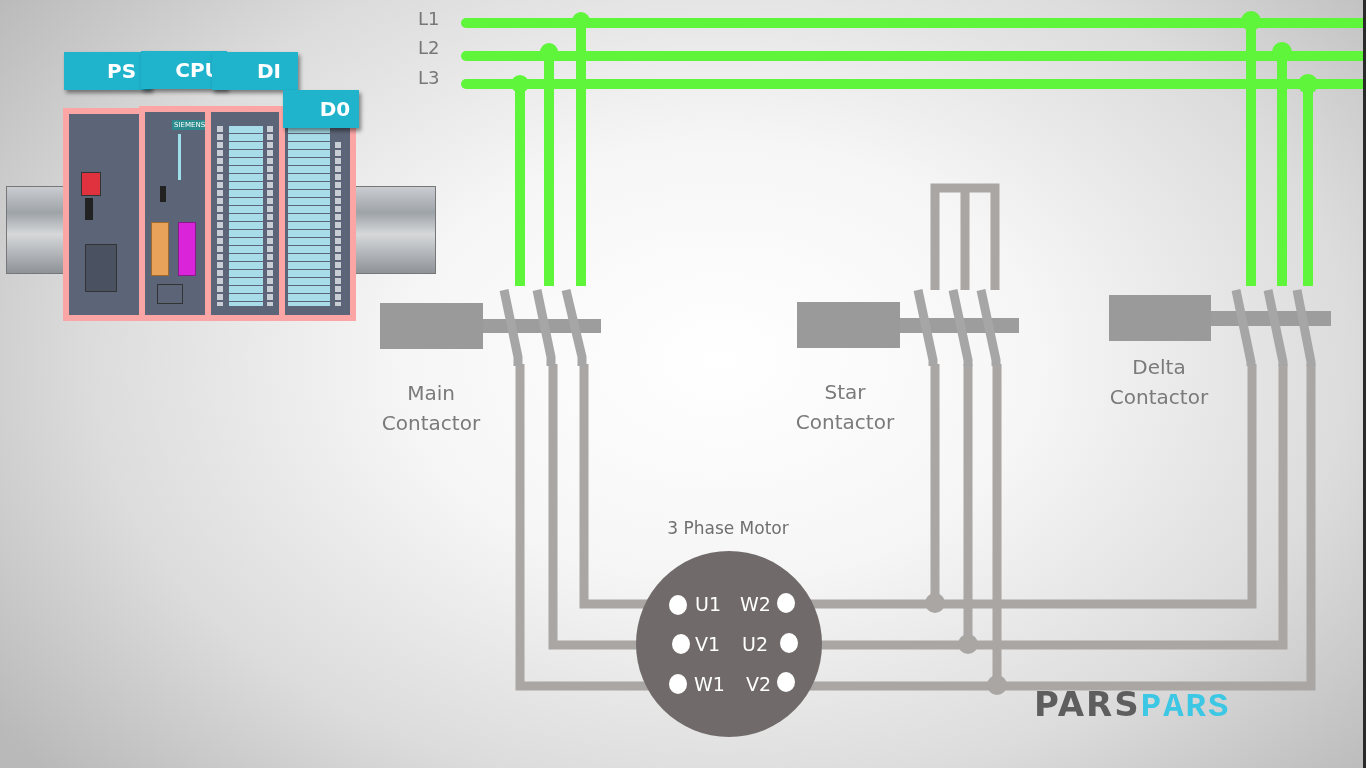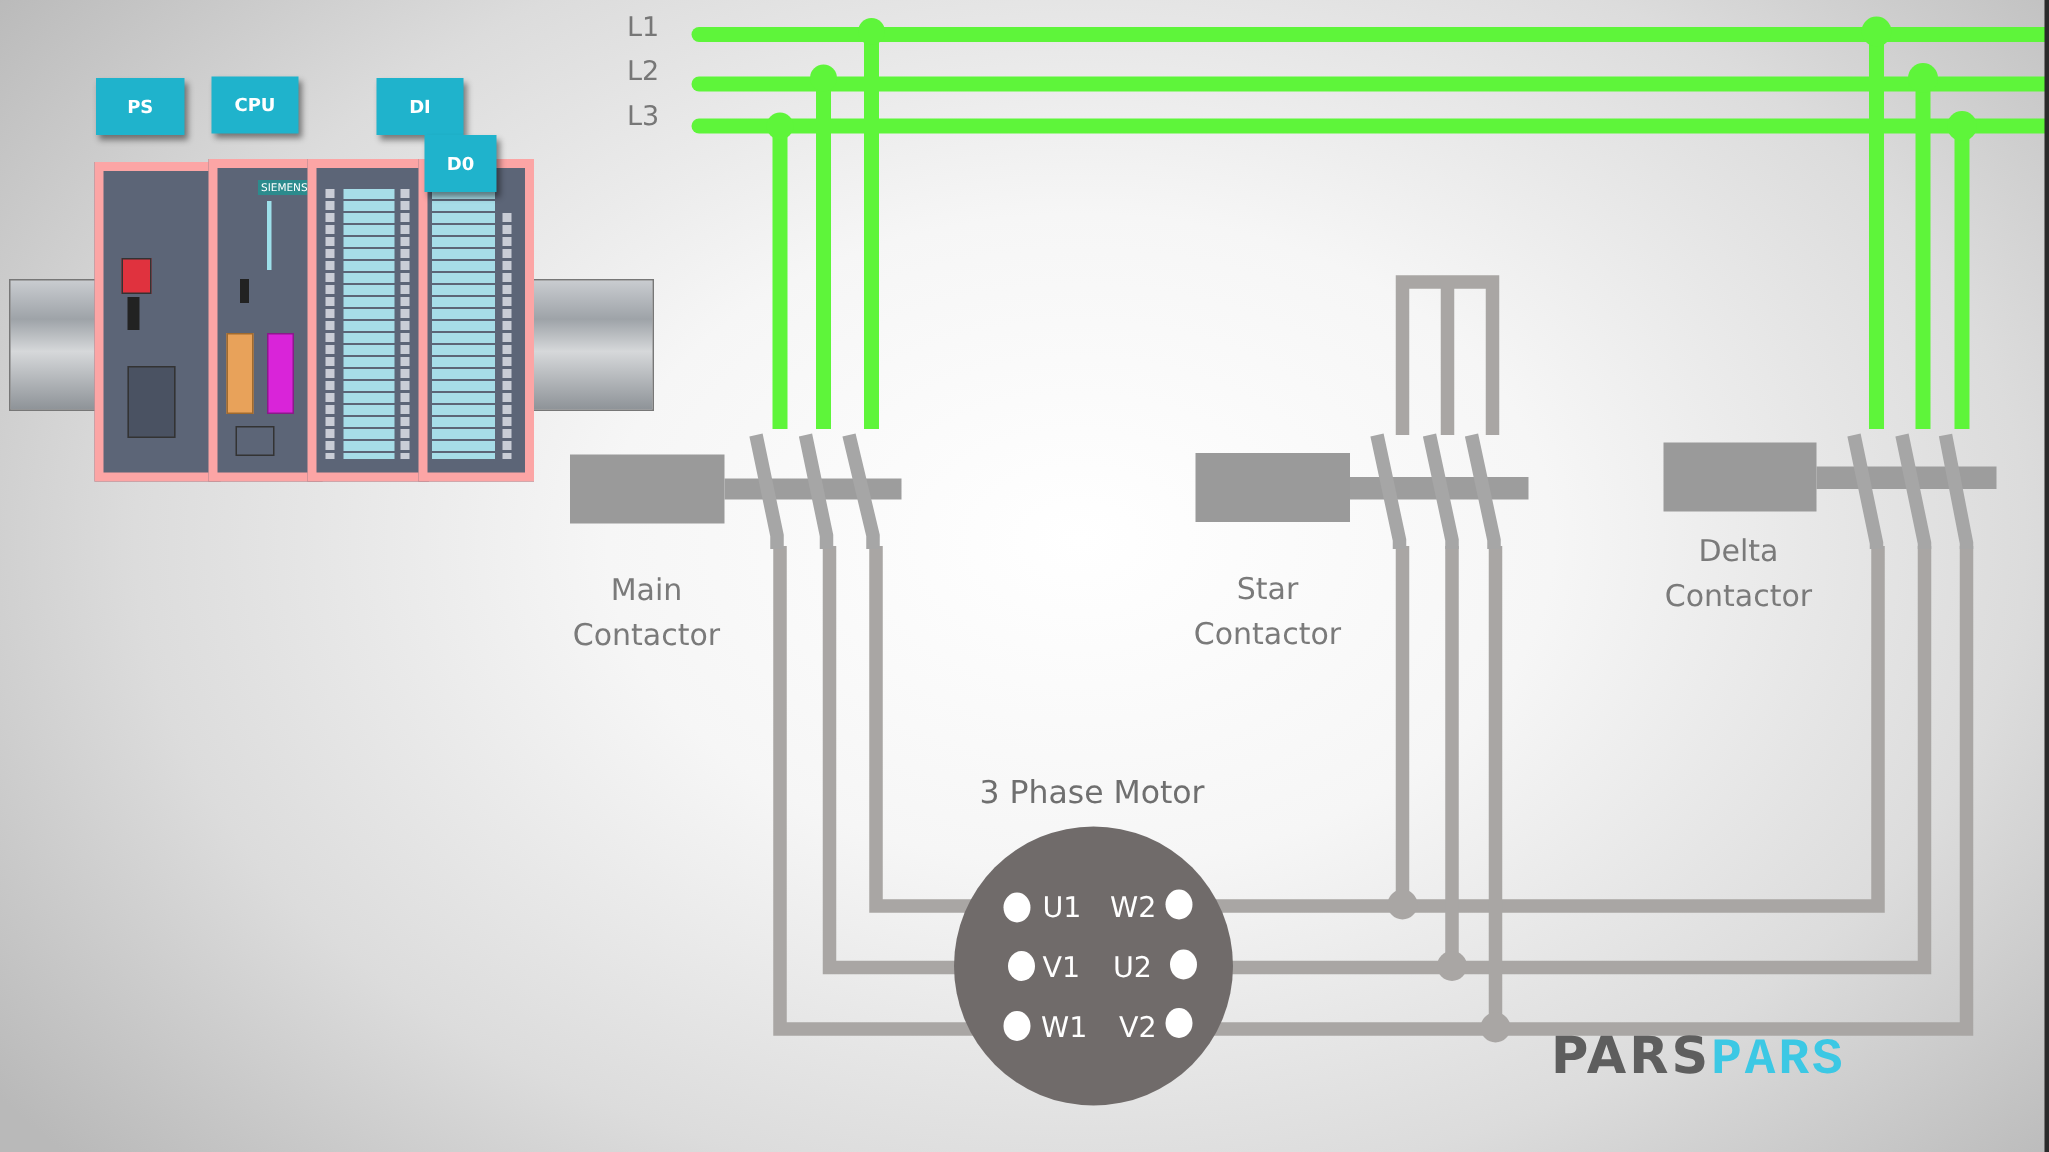--- a/index.html
+++ b/index.html
@@ -3,22 +3,22 @@
 <meta charset="utf-8">
 <style>
   html,body{margin:0;padding:0;}
   body{width:1366px;height:768px;overflow:hidden;position:relative;
     font-family:"DejaVu Sans","Liberation Sans",sans-serif;
     background: radial-gradient(ellipse 900px 620px at 720px 360px, #ffffff 0%, #f6f6f6 35%, #dcdcdc 70%, #b9b9b9 100%);}
   .edge{position:absolute;right:0;top:0;width:3px;height:768px;background:#2a2a2a;}
   svg.diagram{position:absolute;left:0;top:0;}
   .lbl{position:absolute;color:#7a7a7a;font-size:20px;line-height:30px;text-align:center;white-space:nowrap;}
   .line-lbl{position:absolute;color:#777;font-size:18px;}
-  .tag{position:absolute;height:38px;background:#1fb3cc;color:#fff;font-weight:bold;font-size:12px;
-    display:flex;align-items:center;justify-content:center;box-shadow:2px 3px 4px rgba(0,0,0,.45);}
+  .tag{position:absolute;height:38px;background:#1fb3cc;color:#fff;font-weight:bold;font-size:20px;
+    display:flex;align-items:center;justify-content:center;box-shadow:2px 3px 4px rgba(0,0,0,.45);padding-left:28px;}
   .plc{position:absolute;}
   .module{position:absolute;background:#5c6577;border:6px solid #fca5a5;}
   .logo{position:absolute;left:1034px;top:684px;font-size:34px;font-weight:bold;letter-spacing:2px;font-family:"DejaVu Sans",sans-serif;}
   .logo .a{color:#5e5e5e;} .logo .b{color:#3cc8e4;font-family:Liberation Mono, monospace;}
   .tlabel{font-family:"DejaVu Sans",sans-serif;}
 </style>
 </head>
 <body>
 
 <div class="plc">
@@ -46,21 +46,21 @@
   </div>
 
   <div class="module" style="left:279px;top:106px;width:65px;height:203px;">
     <div style="position:absolute;left:3px;top:14px;width:42px;height:180px;background:repeating-linear-gradient(#a7dde8 0 7px,#5c6577 7px 8px);"></div>
     <div style="position:absolute;left:50px;top:30px;width:6px;height:164px;background:repeating-linear-gradient(#c9cdd6 0 6px,#5c6577 6px 8px);"></div>
   </div>
 </div>
 
 <div class="tag" style="left:64px;top:52px;width:59px;">PS</div>
 <div class="tag" style="left:141px;top:51px;width:58px;">CPU</div>
-<div class="tag" style="left:212px;top:52px;width:58px;margin-left:39px;">DI</div>
+<div class="tag" style="left:212px;top:52px;width:58px;">DI</div>
 <div class="tag" style="left:283px;top:53px;width:48px;margin-top:37px;">D0</div>
 
 <svg class="diagram" width="1366" height="768">
   <g fill="none" stroke="#a9a6a4" stroke-width="9" stroke-linejoin="miter">
 
     <polyline points="520,364 520,686 678,686"></polyline>
     <polyline points="553,364 553,645 678,645"></polyline>
     <polyline points="584,364 584,604 678,604"></polyline>
 
     <polyline points="786,604 1252,604 1252,364"></polyline>
@@ -160,17 +160,17 @@
 </div>
 <div class="lbl" style="left:792px;top:377px;width:106px;">
   <div>Star</div>
   <div>Contactor</div>
 </div>
 <div class="lbl" style="left:1106px;top:352px;width:106px;">
   <div>Delta</div>
   <div>Contactor</div>
 </div>
 
-<div class="lbl" style="left:636px;top:513px;width:184px;color:#6f6f6f;font-size:21px;">3 Phase Motor</div>
+<div class="lbl" style="left:636px;top:513px;width:184px;color:#6f6f6f;font-size:17px;">3 Phase Motor</div>
 
 <div class="logo"><span class="a">PARS</span><span class="b">PARS</span></div>
 
 <div class="edge"></div>
 
 </body></html>

